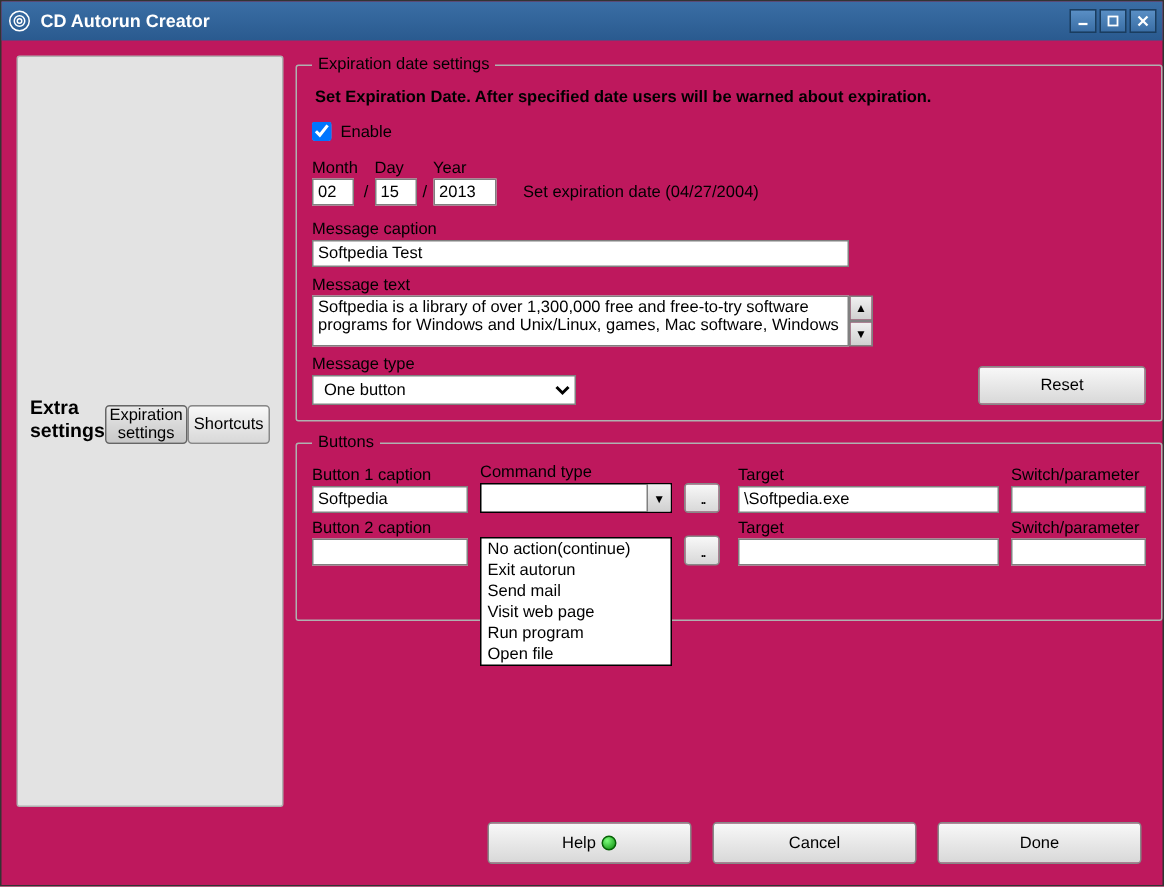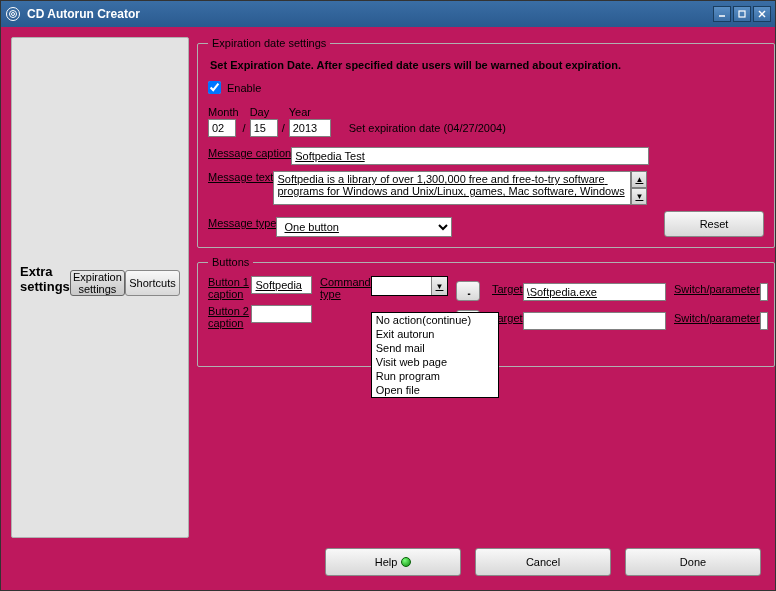--- a/index.html
+++ b/index.html
@@ -153,42 +153,42 @@
   background: #fff;
   font-family: Tahoma, Arial, sans-serif;
   font-size: 11px;
   padding: 1px 3px;
 }
 
 .date-month, .date-day { width: 28px; height: 18px; }
 .date-year { width: 42px; height: 18px; }
 .date-hint { margin-left: 14px; padding-bottom: 3px; }
 
-.field-col { display: flex; flex-direction: row; margin-bottom: 6px; text-decoration: underline; }
+.field-col { display: flex; flex-direction: column; margin-bottom: 6px; }
 .field-col > label { margin-bottom: 1px; }
 .msg-caption-input { width: 358px; height: 18px; }
 .msg-text-area { width: 358px; height: 34px; resize: none; }
 .textarea-wrap { display: flex; }
 .scroll-btns { display: flex; flex-direction: column; width: 16px; }
 .scroll-btn {
   flex: 1;
   border: 1px solid #808080;
   background: linear-gradient(to bottom, #f0f0f0, #d0d0d0);
   font-size: 8px;
   display: flex;
   align-items: center;
   justify-content: center;
   cursor: pointer;
 }
 
 .msgtype-row { display: flex; align-items: flex-end; }
 .msgtype-select { width: 176px; height: 20px; }
 
 .reset-btn {
-  width: 100px;
+  width: 112px;
   height: 26px;
   margin-left: auto;
   border: 1px solid #888;
   border-radius: 3px;
   background: linear-gradient(to bottom, #f8f8f8, #d8d8d8);
   cursor: pointer;
   font-size: 11px;
 }
 
 .buttons-grid {

